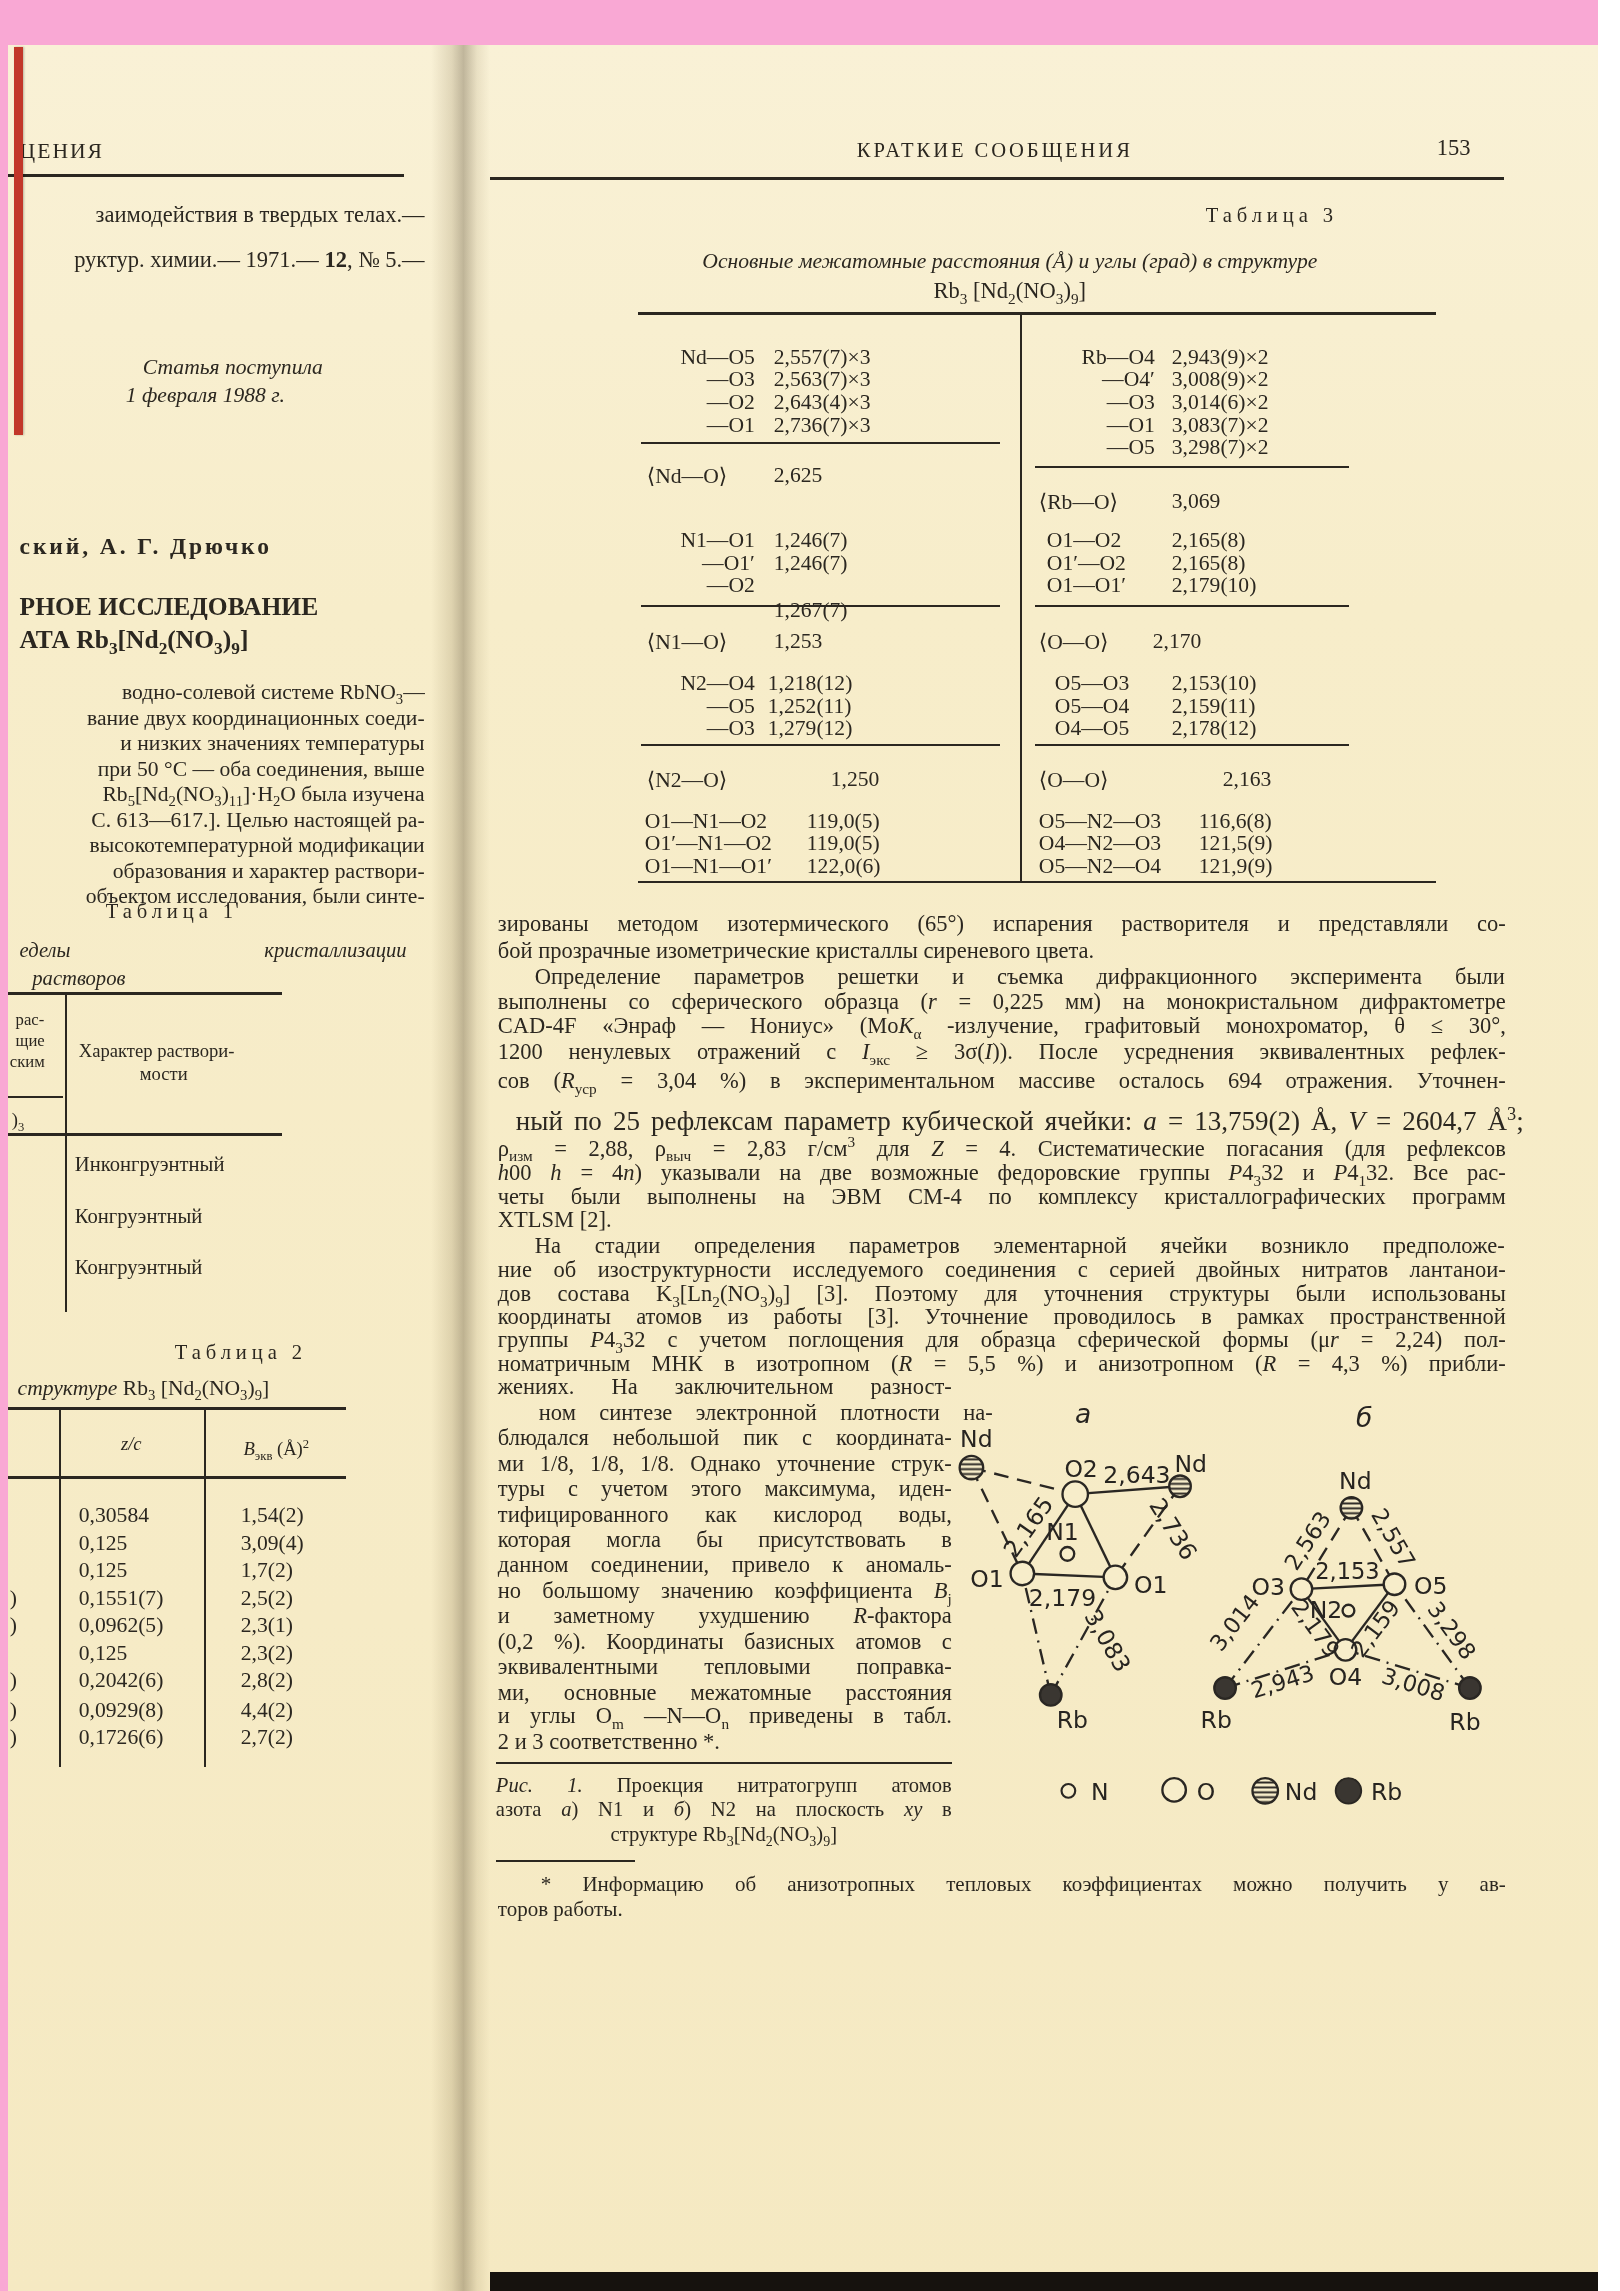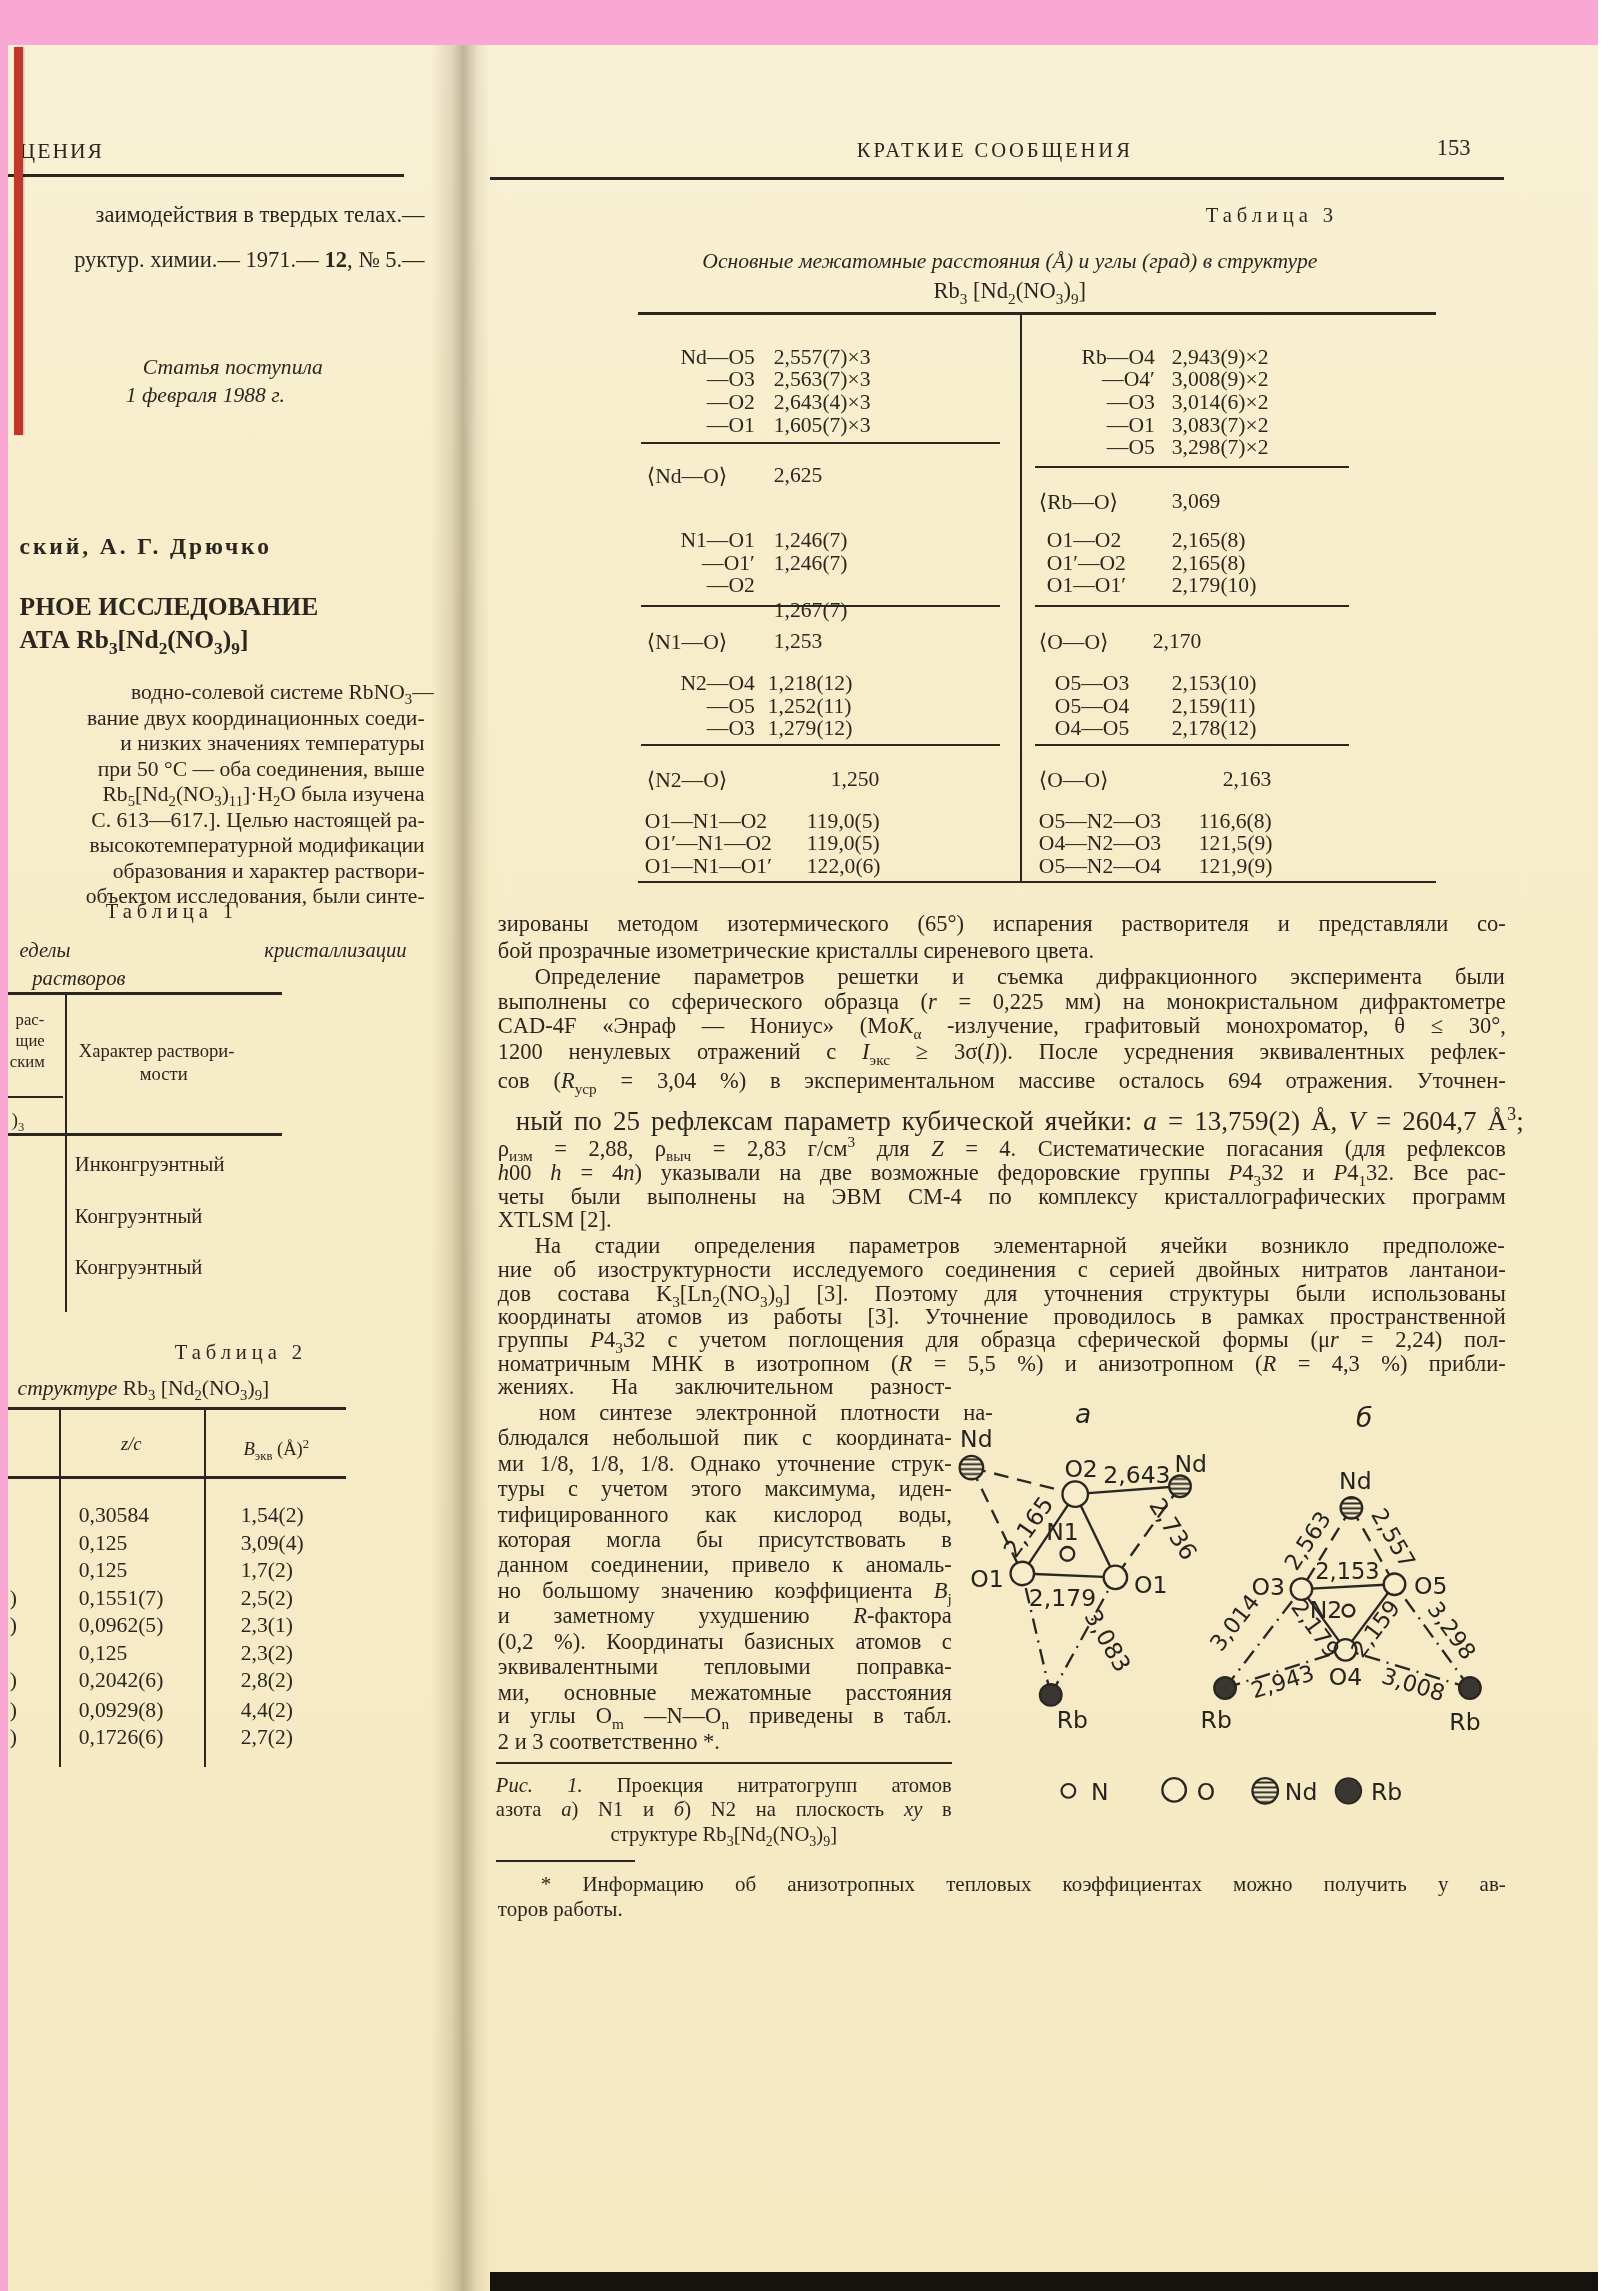--- a/index.html
+++ b/index.html
@@ -37,21 +37,21 @@
       <div class="abs t ra nw" style="left:11.8px;top:157px;width:405px;font-size:22.5px;">заимодействия  в  твердых  телах.—</div>
       <div class="abs t ra nw" style="left:11.8px;top:202px;width:405px;font-size:22.5px;">руктур. химии.— 1971.— <b>12</b>, № 5.—</div>
 
       <div class="abs t it nw" style="left:135px;top:310px;font-size:21.6px;">Статья  поступила</div>
       <div class="abs t it nw" style="left:118px;top:338px;font-size:21.6px;">1  февраля  1988  г.</div>
 
       <div class="abs t b nw" style="left:11.8px;top:488px;font-size:23.5px;letter-spacing:2.9px;">ский,  А. Г. Дрючко</div>
       <div class="abs t b nw" style="left:11.8px;top:547px;font-size:25.5px;">РНОЕ ИССЛЕДОВАНИЕ</div>
       <div class="abs t b nw" style="left:11.8px;top:580px;font-size:25.5px;">АТА Rb<sub>3</sub>[Nd<sub>2</sub>(NO<sub>3</sub>)<sub>9</sub>]</div>
 
-      <div class="abs t ra nw" style="left:21px;top:635px;width:405px;font-size:21.6px;">водно-солевой системе  RbNO<sub>3</sub>—</div>
+      <div class="abs t ra nw" style="left:12px;top:635px;width:405px;font-size:21.6px;">водно-солевой системе  RbNO<sub>3</sub>—</div>
       <div class="abs t ra nw" style="left:11.8px;top:661px;width:405px;font-size:21.6px;">вание двух координационных соеди-</div>
       <div class="abs t ra nw" style="left:11.8px;top:686px;width:405px;font-size:21.6px;">и низких  значениях температуры</div>
       <div class="abs t ra nw" style="left:11.8px;top:712px;width:405px;font-size:21.6px;">при 50 °С — оба соединения, выше</div>
       <div class="abs t ra nw" style="left:11.8px;top:737px;width:405px;font-size:21.6px;">Rb<sub>5</sub>[Nd<sub>2</sub>(NO<sub>3</sub>)<sub>11</sub>]·H<sub>2</sub>O  была изучена</div>
       <div class="abs t ra nw" style="left:11.8px;top:763px;width:405px;font-size:21.6px;">С. 613—617.]. Целью настоящей ра-</div>
       <div class="abs t ra nw" style="left:11.8px;top:788px;width:405px;font-size:21.6px;">высокотемпературной  модификации</div>
       <div class="abs t ra nw" style="left:11.8px;top:814px;width:405px;font-size:21.6px;">образования и характер раствори-</div>
       <div class="abs t ra nw" style="left:11.8px;top:839px;width:405px;font-size:21.6px;">объектом исследования, были синте-</div>
 
       <div>
@@ -125,21 +125,21 @@
         <div class="rule" style="left:630px;top:836px;width:798px;height:2px;"></div>
 
         <div>
           <div class="abs t ra nw" style="left:637px;top:300px;width:110px;font-size:21.6px;">Nd—O5</div>
           <div class="abs t nw" style="left:766px;top:300px;font-size:21.6px;">2,557(7)×3</div>
           <div class="abs t ra nw" style="left:637px;top:322px;width:110px;font-size:21.6px;">—O3</div>
           <div class="abs t nw" style="left:766px;top:322px;font-size:21.6px;">2,563(7)×3</div>
           <div class="abs t ra nw" style="left:637px;top:345px;width:110px;font-size:21.6px;">—O2</div>
           <div class="abs t nw" style="left:766px;top:345px;font-size:21.6px;">2,643(4)×3</div>
           <div class="abs t ra nw" style="left:637px;top:368px;width:110px;font-size:21.6px;">—O1</div>
-          <div class="abs t nw" style="left:766px;top:368px;font-size:21.6px;">1,605(7)×3</div>
+          <div class="abs t nw" style="left:766px;top:368px;font-size:21.6px;">2,736(7)×3</div>
 
           <div class="rule" style="left:633px;top:397px;width:359px;height:2px;"></div>
 
           <div class="abs t nw" style="left:639px;top:418px;font-size:21.6px;">⟨Nd—O⟩</div>
           <div class="abs t nw" style="left:766px;top:418px;font-size:21.6px;">2,625</div>
 
           <div class="abs t ra nw" style="left:637px;top:483px;width:110px;font-size:21.6px;">N1—O1</div>
           <div class="abs t nw" style="left:766px;top:483px;font-size:21.6px;">1,246(7)</div>
           <div class="abs t ra nw" style="left:637px;top:506px;width:110px;font-size:21.6px;">—O1′</div>
           <div class="abs t nw" style="left:766px;top:506px;font-size:21.6px;">1,246(7)</div>

